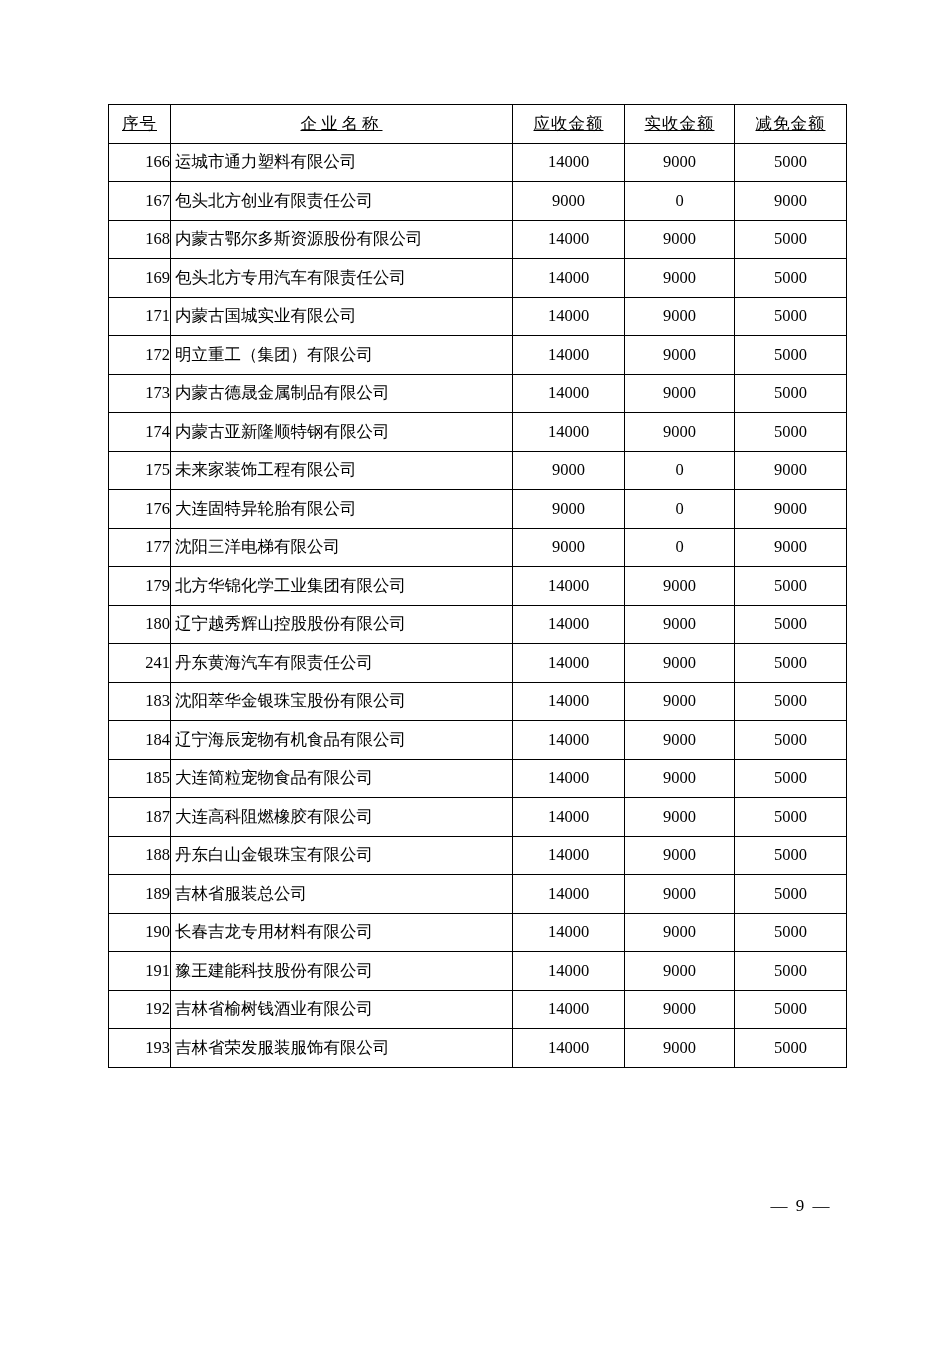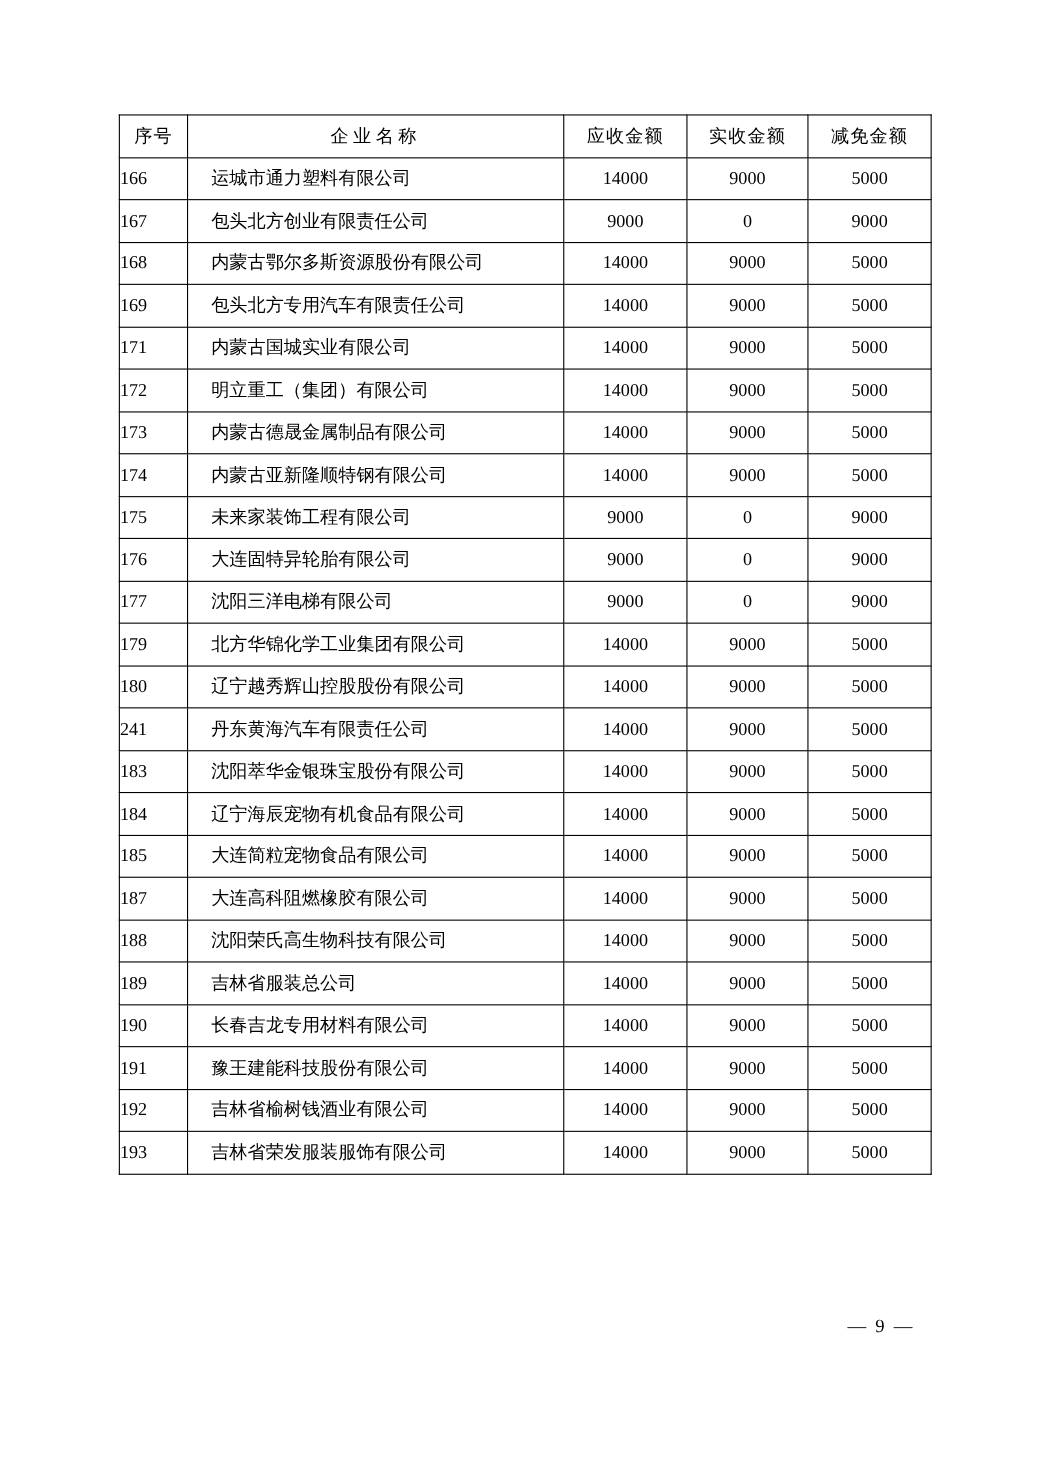--- a/index.html
+++ b/index.html
@@ -46,30 +46,31 @@
   col.c-idx { width: 62px; }
   col.c-name { width: 342px; }
   col.c-due { width: 112px; }
   col.c-paid { width: 110px; }
   col.c-red { width: 112px; }
 
   thead td {
     text-align: center;
     font-weight: bold;
     letter-spacing: 1px;
+    text-decoration: underline;
   }
   thead td.h-name {
     letter-spacing: 4px;
   }
   tbody td.idx {
-    text-align: left;
+    text-align: right;
   }
   tbody td.name {
     text-align: left;
-    padding-left: 21px;
+    padding-left: 4px;
   }
   tbody td.num {
     text-align: center;
   }
   .page-number {
     position: absolute;
     left: 0;
     top: 1196px;
     width: 952px;
     text-align: center;
@@ -226,21 +227,21 @@
           </tr>
           <tr>
             <td class="idx">187</td>
             <td class="name">大连高科阻燃橡胶有限公司</td>
             <td class="num">14000</td>
             <td class="num">9000</td>
             <td class="num">5000</td>
           </tr>
           <tr>
             <td class="idx">188</td>
-            <td class="name">沈阳荣氏高生物科技有限公司</td>
+            <td class="name">丹东白山金银珠宝有限公司</td>
             <td class="num">14000</td>
             <td class="num">9000</td>
             <td class="num">5000</td>
           </tr>
           <tr>
             <td class="idx">189</td>
             <td class="name">吉林省服装总公司</td>
             <td class="num">14000</td>
             <td class="num">9000</td>
             <td class="num">5000</td>

